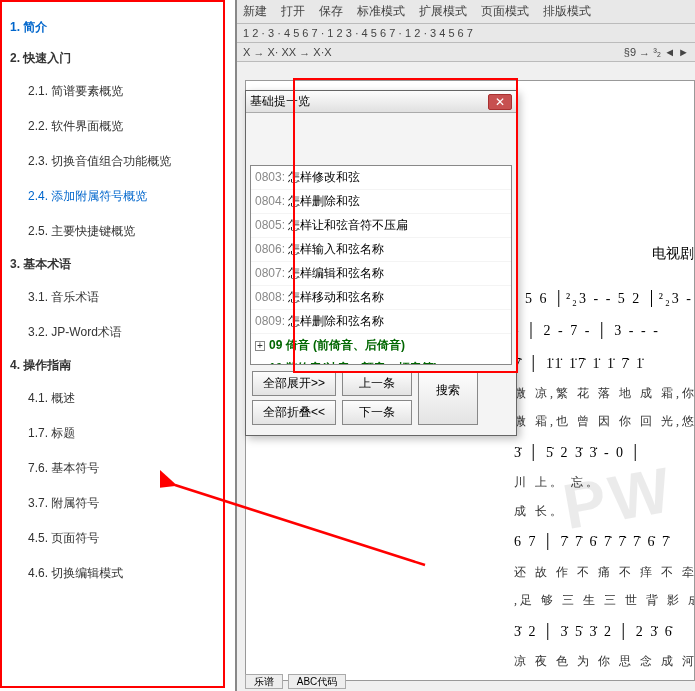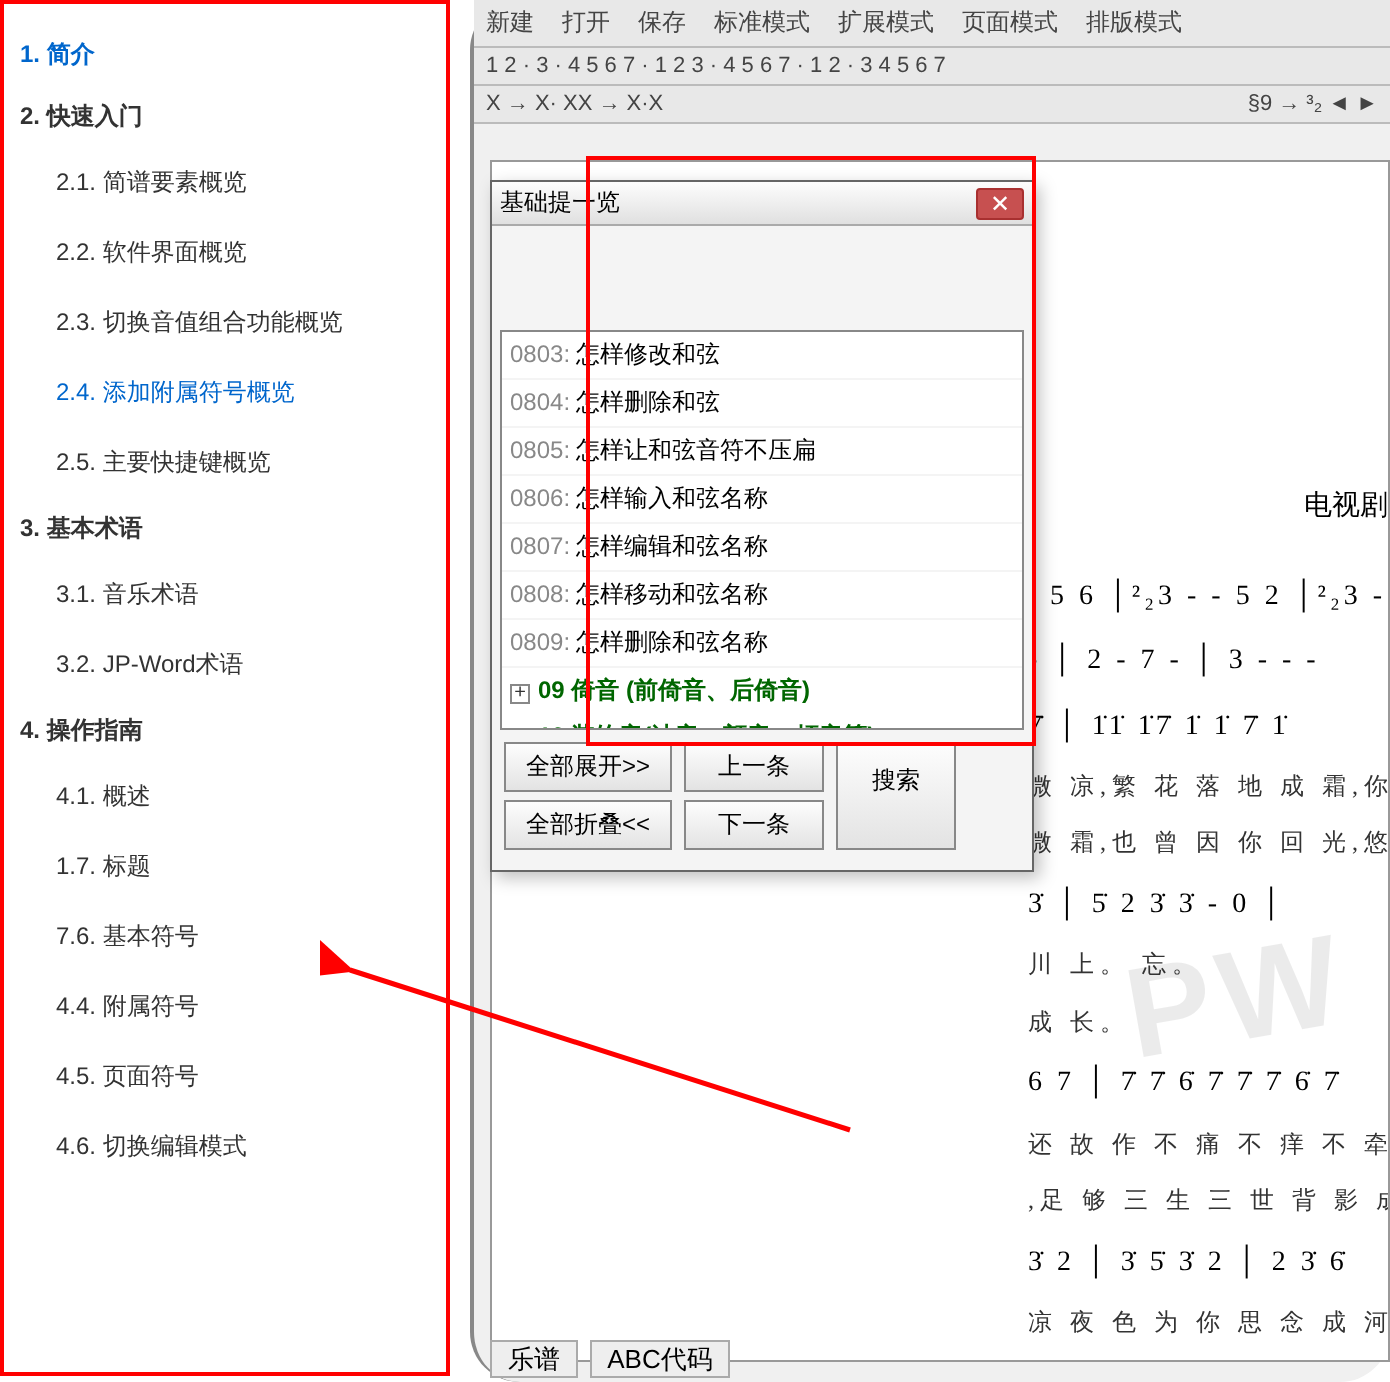--- a/index.html
+++ b/index.html
@@ -5,21 +5,21 @@
 * { box-sizing: border-box; margin: 0; padding: 0; }
 body { font-family: "Microsoft YaHei", SimSun, sans-serif; font-size: 12px; background: #fff; width: 695px; height: 691px; position: relative; overflow: hidden; }
 
 .sidebar { position: absolute; left: 0; top: 0; width: 225px; height: 688px; border: 2px solid #ff0000; background: #fff; padding: 10px 8px; overflow-y: auto; }
 .nav-item { display: block; color: #333; padding: 7px 0; text-decoration: none; }
 .nav-item.active { color: #0066cc; }
 .nav-item.top { font-weight: bold; }
 .nav-sub { padding-left: 18px; }
 .nav-sub .nav-item { padding: 9px 0; }
 
-.editor-area { position: absolute; left: 235px; top: 0; right: 0; height: 691px; border-left: 2px solid #888; background: #f0f0f0; border-radius: 25px; }
+.editor-area { position: absolute; left: 235px; top: 0; right: 0; height: 691px; border-left: 2px solid #888; background: #f0f0f0; }
 .toolbar-row { background: #e8e8e8; border-bottom: 1px solid #bbb; padding: 3px 6px; font-size: 11px; color: #444; white-space: nowrap; overflow: hidden; }
 .toolbar-row.menu { font-size: 12px; }
 .toolbar-row.menu span { margin-right: 14px; }
 
 .canvas { position: absolute; left: 8px; top: 80px; right: 0; bottom: 10px; background: #fff; border: 1px solid #999; overflow: hidden; }
 .score { position: absolute; top: 160px; right: 0; width: 180px; font-family: "Times New Roman", serif; font-size: 14px; line-height: 1.8; color: #000; }
 .score-line { white-space: nowrap; margin-bottom: 6px; letter-spacing: 2px; border-bottom: 1px solid transparent; }
 .lyrics { font-size: 12px; letter-spacing: 3px; color: #333; }
 .watermark { position: absolute; right: 20px; top: 380px; font-size: 64px; color: rgba(0,0,0,0.08); transform: rotate(-10deg); font-weight: bold; letter-spacing: 4px; pointer-events: none; }
 
@@ -35,21 +35,21 @@
 .tree-row .exp { display: inline-block; width: 10px; height: 10px; border: 1px solid #888; text-align: center; line-height: 8px; font-size: 10px; font-weight: normal; color: #333; margin-right: 4px; background: #fff; }
 .btn-row { display: flex; gap: 6px; padding: 6px 2px; }
 .btn-col { display: flex; flex-direction: column; gap: 4px; }
 .btn { background: linear-gradient(#fdfdfd,#e3e3e3); border: 1px solid #888; padding: 3px 10px; font-size: 12px; cursor: pointer; min-width: 70px; text-align: center; }
 .btn.wide { min-width: 60px; padding: 10px 14px; }
 
 .red-box-dialog { position: absolute; left: 293px; top: 78px; width: 225px; height: 295px; border: 2px solid #ff0000; pointer-events: none; }
 
 .arrow-svg { position: absolute; left: 160px; top: 95px; width: 360px; height: 520px; pointer-events: none; }
 
-.tab-bar { position: absolute; left: 245px; bottom: 2px; font-size: 13px; }
+.tab-bar { position: absolute; left: 245px; bottom: 2px; font-size: 10px; }
 .tab-bar span { border: 1px solid #aaa; background: #eee; padding: 1px 8px; margin-right: 2px; }
 </style>
 </head>
 <body>
 
 <div class="sidebar">
   <div id="nav-container">
       <a class="nav-item active top">1. 简介</a>
       <a class="nav-item top">2. 快速入门</a>
       <div class="nav-sub">
@@ -78,21 +78,21 @@
       <div class="nav-sub">
         <a class="nav-item">4.1. 概述</a>
       </div>
       <div class="nav-sub">
         <a class="nav-item">1.7. 标题</a>
       </div>
       <div class="nav-sub">
         <a class="nav-item">7.6. 基本符号</a>
       </div>
       <div class="nav-sub">
-        <a class="nav-item">4.4. 附属符号</a>
+        <a class="nav-item">3.7. 附属符号</a>
       </div>
       <div class="nav-sub">
         <a class="nav-item">4.5. 页面符号</a>
       </div>
       <div class="nav-sub">
         <a class="nav-item">4.6. 切换编辑模式</a>
       </div>
     </div>
 </div>
 

